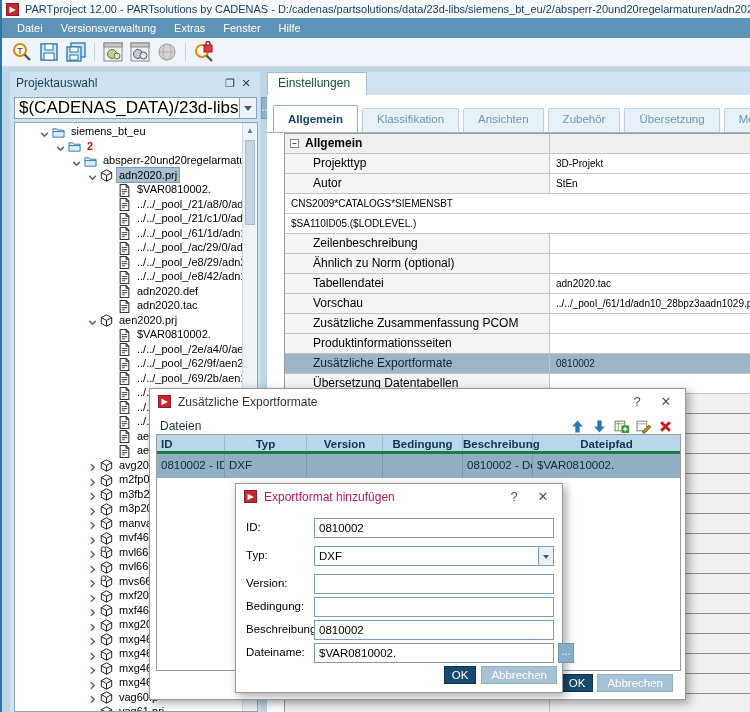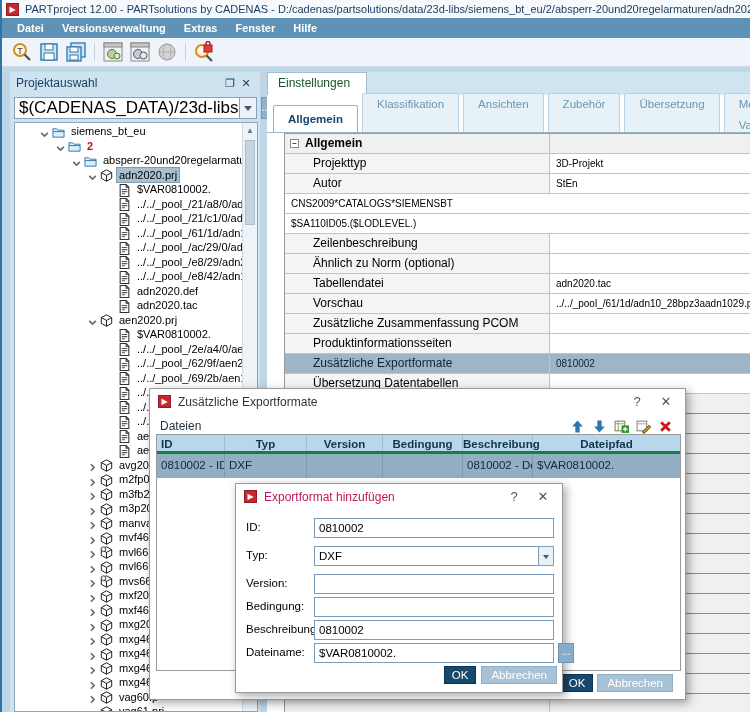--- a/index.html
+++ b/index.html
@@ -4,21 +4,21 @@
 <style>
   *{box-sizing:border-box;margin:0;padding:0}
   html,body{width:750px;height:712px;overflow:hidden}
   body{position:relative;font-family:"Liberation Sans",sans-serif;background:#bfd6e6;border-left:2px solid #2e74a6}
 
   
   .titlebar{position:absolute;left:0;top:0;right:0;height:18px;background:#f7fafd;display:flex;align-items:center;gap:6px;padding-left:4px}
   .app-icon{width:13px;height:13px;background:#c5292f;border:1px solid #8f1d22;color:#fff;font-size:8px;line-height:11px;text-align:center;flex:0 0 13px}
   .title-text{font-size:11px;color:#1c3f63;white-space:nowrap}
   .menubar{position:absolute;left:0;top:18px;right:0;height:20px;background:#5e92b6;display:flex;align-items:center;padding-left:6px}
-  .menu-item{color:#fff;font-size:11px;font-weight:700;padding:0 9px;line-height:20px;cursor:default}
+  .menu-item{color:#fff;font-size:11px;font-weight:400;padding:0 9px;line-height:20px;cursor:default}
   .toolbar{position:absolute;left:0;top:38px;right:0;height:30px;background:#eef4f9;border-bottom:2px solid #c9d9e5;display:flex;align-items:center;gap:3px;padding-left:8px}
   .tb-btn{width:24px;height:24px;display:flex;align-items:center;justify-content:center}
   .tb-sep{width:1px;height:18px;background:#c2d2de;margin:0 3px}
 
   
   .left-panel{position:absolute;left:8px;top:72px;width:250px;bottom:0;background:#cfe2ef}
   .panel-header{height:22px;display:flex;align-items:center;padding:0 6px;color:#1c3f63;font-size:12px}
   .panel-header .sp{flex:1}
   .ph-btn{width:16px;height:14px;text-align:center;font-size:11px;color:#1c3f63;line-height:14px}
   .combo-row{display:flex;gap:4px;padding:3px 4px 0 4px;height:26px}
@@ -41,21 +41,21 @@
   .tl.red{color:#c21414;font-weight:700}
   .vscroll{position:absolute;top:0;right:0;width:15px;bottom:0;background:#eef3f8;border-left:1px solid #cfdbe4}
   .vs-up{height:15px;text-align:center;font-size:8px;color:#5a788e;line-height:15px}
   .vs-thumb{position:absolute;left:2px;right:2px;top:17px;height:85px;background:#c4d5e2;border:1px solid #a9bfcf}
 
   
   .right-panel{position:absolute;left:265px;top:72px;right:0;bottom:0;background:#fff}
   .doc-tabs{height:23px;background:#cfe3f0;display:flex}
   .doc-tab{background:#fff;border:1px solid #9fbfd4;border-bottom:none;font-size:12px;color:#14532d;padding:3px 16px 0 10px;margin-left:0}
   .inner-tabs{height:38px;display:flex;align-items:flex-end;gap:4px;padding-left:6px;border-bottom:1px solid #9db8ca;background:#fff}
-  .tab{border:1px solid #b9d2e2;border-bottom:none;background:#e6f1f8;color:#6f96ae;font-size:11.5px;padding:0 14px;height:39px;line-height:21px;border-radius:2px 2px 0 0}
+  .tab{border:1px solid #b9d2e2;border-bottom:none;background:#e6f1f8;color:#6f96ae;font-size:11.5px;padding:0 14px;height:24px;line-height:21px;border-radius:2px 2px 0 0}
   .tab.active{background:#fff;color:#17456b;font-weight:700;height:27px;line-height:26px;border-color:#8fb3c9;position:relative;z-index:2}
   .prop-grid{position:absolute;left:17px;top:61px;right:0;bottom:0;border:1px solid #9a9a9a;border-right:none;background:#fff}
   .p-row{display:flex;height:20px;border-bottom:1px solid #c3c3c3}
   .p-label{width:265px;background:#f4f4f4;border-right:1px solid #c3c3c3;padding-left:28px;font-size:12px;line-height:19px;color:#000;white-space:nowrap;overflow:hidden}
   .p-value{flex:1;background:#fff;padding-left:6px;font-size:10px;line-height:19px;white-space:nowrap;overflow:hidden}
   .p-row.group .p-label{padding-left:20px;font-weight:700;position:relative;background:#f0f0f0}
   .p-row.group .p-value{background:#f0f0f0}
   .expander{position:absolute;left:5px;top:5px;width:9px;height:9px;background:#fff;border:1px solid #8a8a8a;font-size:8px;line-height:7px;text-align:center;color:#333}
   .p-row.sel .p-label,.p-row.sel .p-value{background:#9db5c6;color:#0d2438}
   .p-row.cont{border-bottom:1px solid #8a8a8a}

